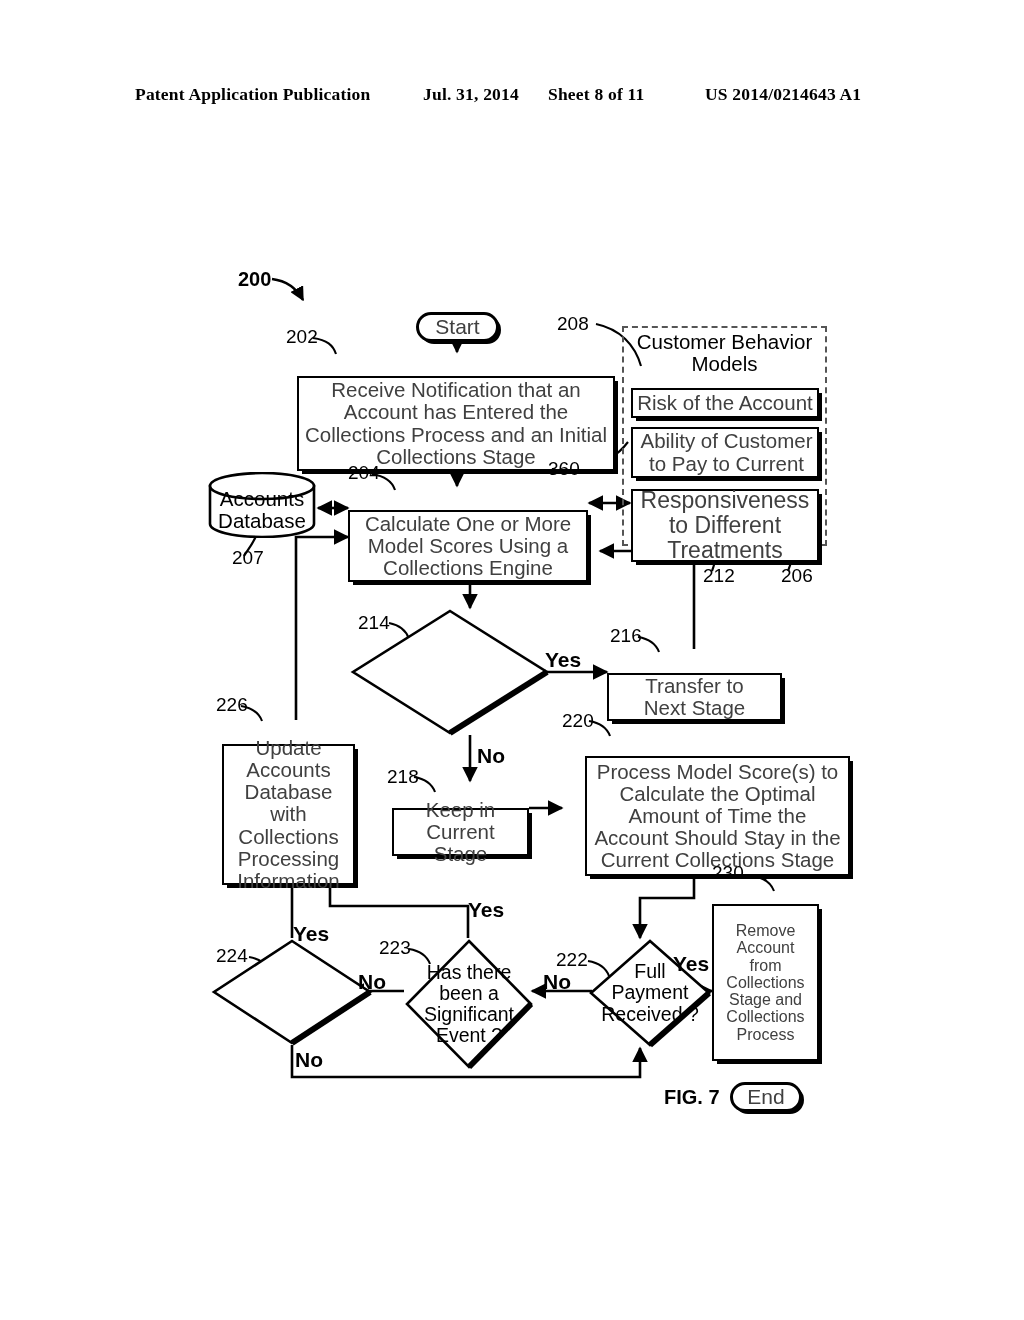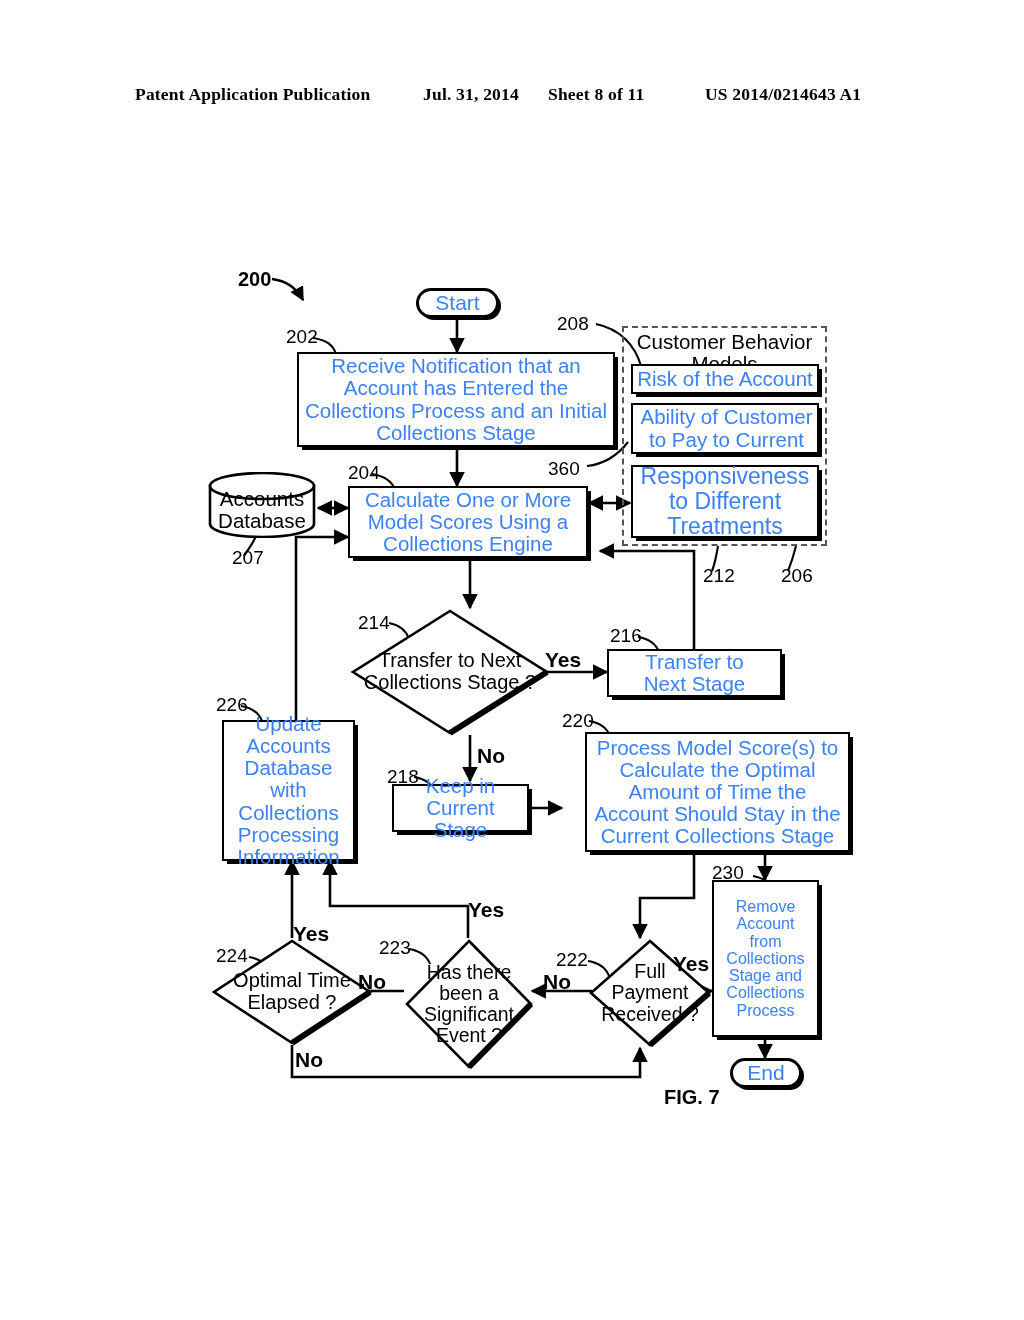--- a/index.html
+++ b/index.html
@@ -52,21 +52,22 @@
   
   .node {
     position: absolute;
     box-sizing: border-box;
     display: flex;
     align-items: center;
     justify-content: center;
     text-align: center;
     font-family: "Liberation Sans", sans-serif;
     line-height: 1.08;
-    color: #3b82f6;
+    color: #404040;
+    margin-top: 24px;
   }
   .box {
     border: 2.5px solid #000;
     background: #fff;
     box-shadow: 4px 4px 0 -1px #000;
     padding: 2px 4px;
   }
   .terminator {
     border: 3px solid #000;
     border-radius: 999px;
@@ -309,26 +310,20 @@
       <span>Collections Engine</span>
     </div>
   </div>
 
   <div class="ref" style="left:358px; top:612px;">214</div>
   <div class="diamond" style="left:350px; top:608px; width:200px; height:128px;">
     <svg class="dshape" viewBox="0 0 200 128" xmlns="http://www.w3.org/2000/svg">
       <path d="M 100 3 L 197 64 L 100 125 L 3 64 Z" fill="#fff" stroke="#000" stroke-width="2.6"></path>
       <path d="M 100 125 L 197 64" fill="none" stroke="#000" stroke-width="6"></path>
     </svg>
-    <div class="dlabel" style="font-size:20px;">
-      <span>Transfer</span>
-      <span>to Next</span>
-      <span>Collections Stage</span>
-      <span>?</span>
-    </div>
   </div>
   <div class="branch" style="left:545px; top:648px;">Yes</div>
   <div class="branch" style="left:477px; top:744px;">No</div>
 
   <div class="ref" style="left:610px; top:625px;">216</div>
   <div class="node box" style="left:607px; top:649px; width:175px; height:48px; font-size:20.5px;">
     <div>
       <span>Transfer to</span>
       <span>Next Stage</span>
     </div>
@@ -381,25 +376,20 @@
       <span>Information</span>
     </div>
   </div>
 
   <div class="ref" style="left:216px; top:945px;">224</div>
   <div class="diamond" style="left:211px; top:938px; width:162px; height:108px;">
     <svg class="dshape" viewBox="0 0 162 108" xmlns="http://www.w3.org/2000/svg">
       <path d="M 81 3 L 159 54 L 81 105 L 3 54 Z" fill="#fff" stroke="#000" stroke-width="2.6"></path>
       <path d="M 81 105 L 159 54" fill="none" stroke="#000" stroke-width="6"></path>
     </svg>
-    <div class="dlabel" style="font-size:20px;">
-      <span>Optimal</span>
-      <span>Time Elapsed</span>
-      <span>?</span>
-    </div>
   </div>
   <div class="branch" style="left:293px; top:922px;">Yes</div>
   <div class="branch" style="left:295px; top:1048px;">No</div>
 
   <div class="ref" style="left:379px; top:937px;">223</div>
   <div class="diamond" style="left:404px; top:938px; width:130px; height:132px;">
     <svg class="dshape" viewBox="0 0 130 132" xmlns="http://www.w3.org/2000/svg">
       <path d="M 65 3 L 127 66 L 65 129 L 3 66 Z" fill="#fff" stroke="#000" stroke-width="2.6"></path>
       <path d="M 65 129 L 127 66" fill="none" stroke="#000" stroke-width="6"></path>
     </svg>

